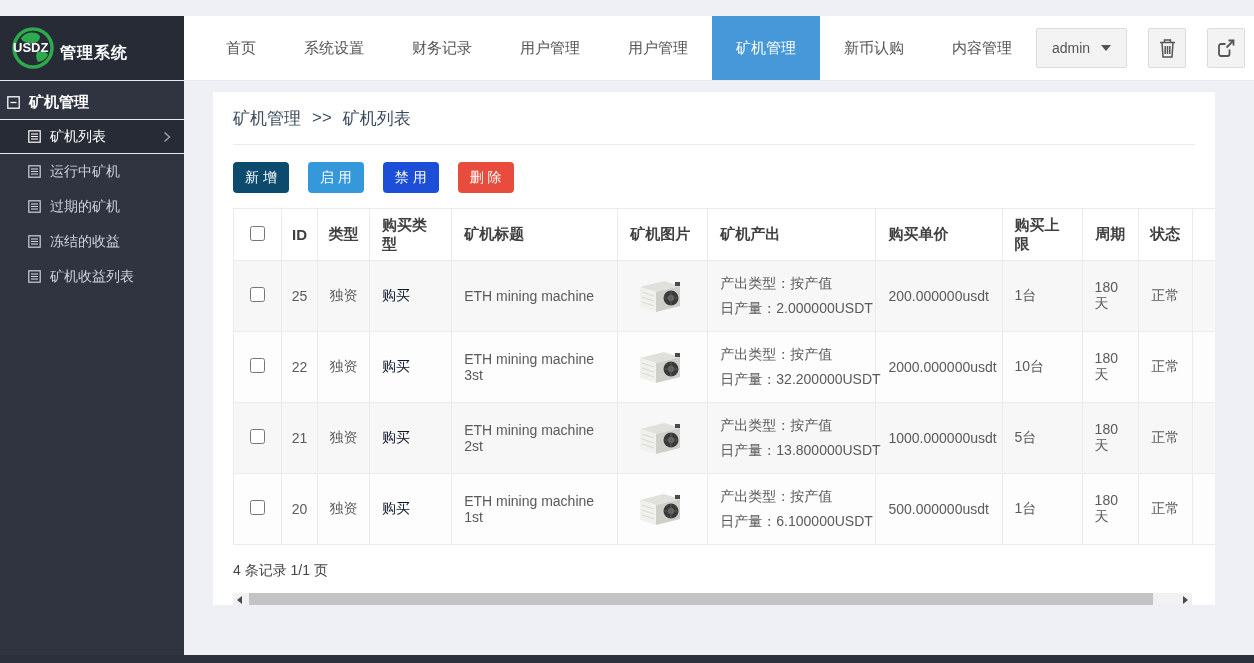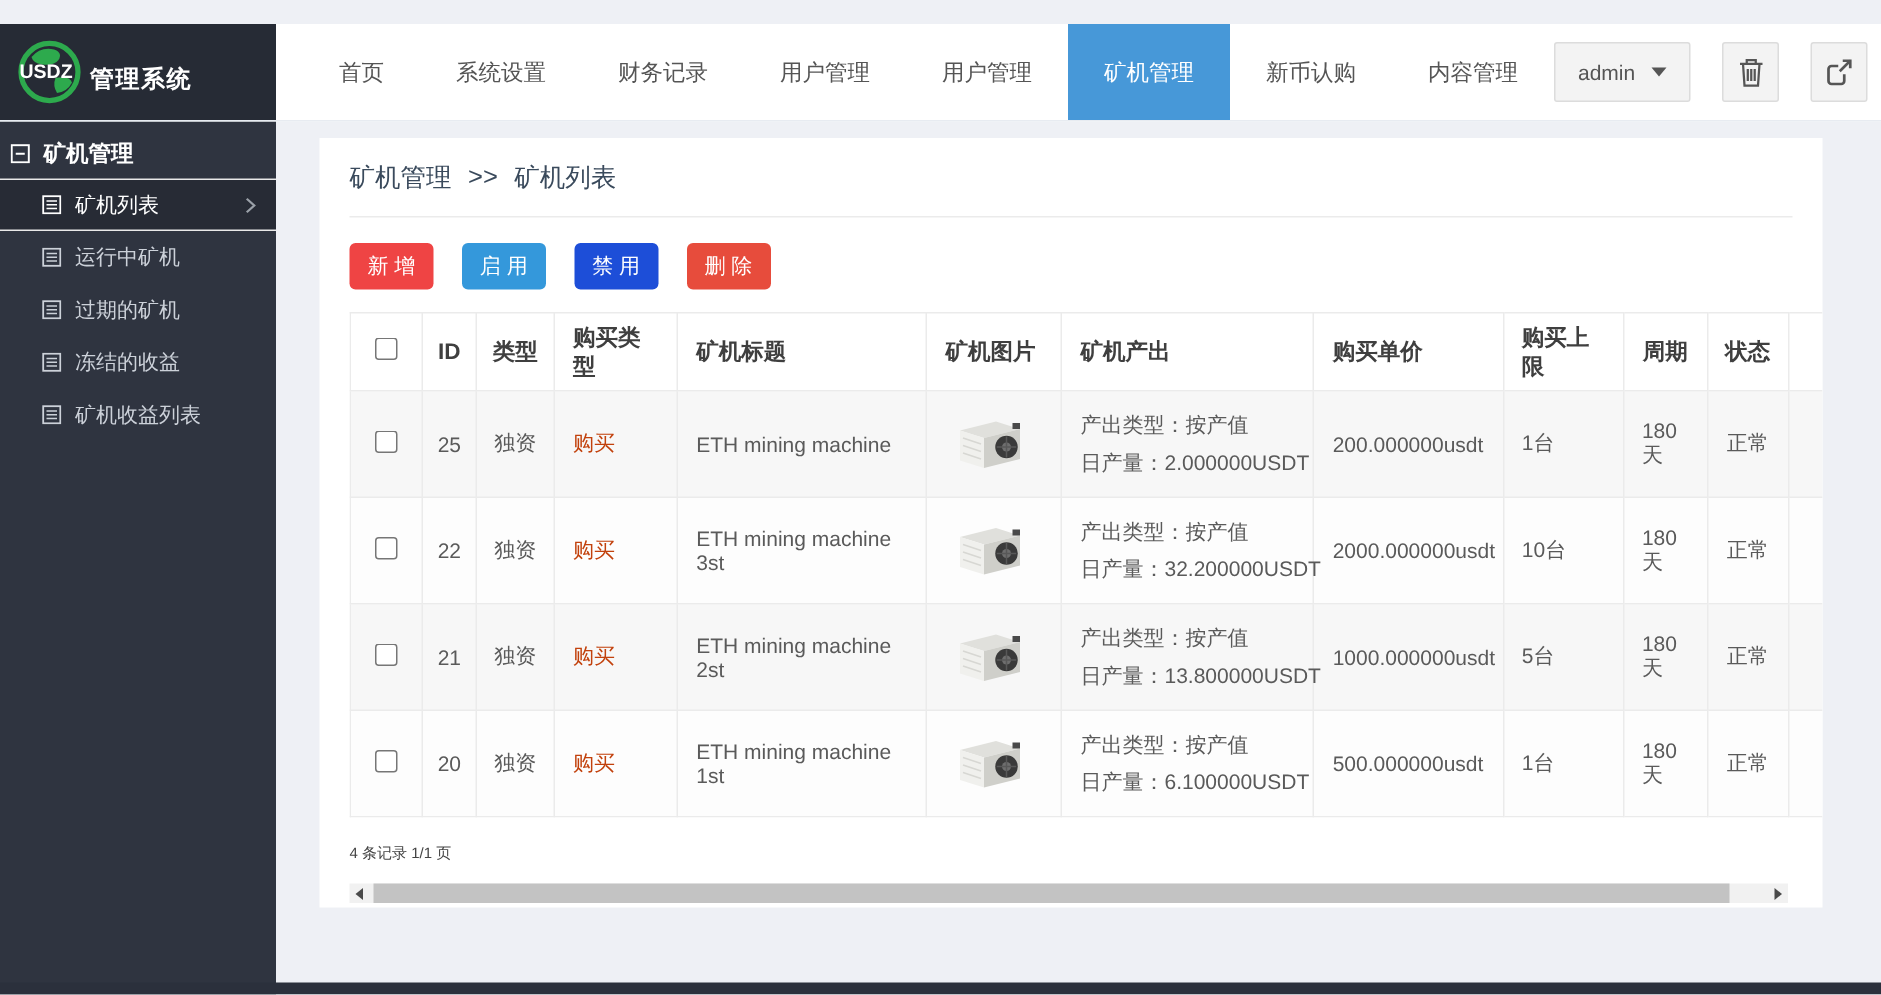--- a/index.html
+++ b/index.html
@@ -44,25 +44,25 @@
 
   
   .table-wrap { margin:15px 0 0 20px; width:982px; overflow:hidden; }
   table { border-collapse:collapse; table-layout:fixed; width:1260px; font-size:14px; color:#5a5a5a; }
   th,td { border:1px solid #ebebeb; padding:0 12px; }
   th { height:52px; font-size:15px; color:#3f3f3f; font-weight:bold; text-align:left; background:#fff; }
   td { height:71px; vertical-align:middle; }
   tbody tr:nth-child(odd) td { background:#f7f7f7; }
   tbody tr:nth-child(even) td { background:#fdfdfd; }
   th.center, td.center { text-align:center; padding:0 4px; }
-  .buy { color:#c2410c; }
+  .buy { color:#0f172a; }
   .out-line { line-height:25px; white-space:nowrap; }
   input[type=checkbox] { width:15px; height:15px; cursor:pointer; }
 
-  .record-summary { margin:17px 20px 0; font-size:10px; color:#444; }
+  .record-summary { margin:17px 20px 0; font-size:14px; color:#444; }
 
   
   .hscroll { margin:13px 0 0 20px; width:959px; height:13px; background:#f1f1f1; position:relative;
              display:flex; align-items:center; justify-content:space-between; }
   .hs-arrow { width:13px; display:flex; align-items:center; justify-content:center; cursor:pointer; }
   .tri-left { width:0; height:0; border-top:4px solid transparent; border-bottom:4px solid transparent; border-right:5px solid #4a4a4a; }
   .tri-right { width:0; height:0; border-top:4px solid transparent; border-bottom:4px solid transparent; border-left:5px solid #4a4a4a; }
   .hs-thumb { position:absolute; left:16px; top:0; width:904px; height:13px; background:#c3c3c3; cursor:pointer; }
 
   .bottom-bar { position:absolute; left:0; right:0; bottom:0; height:8px; background:#2b303c; z-index:6; }
@@ -176,21 +176,21 @@
 <div class="main">
   <div class="card">
 
     <div class="breadcrumb">
       <span>矿机管理</span>
       <span>&gt;&gt;</span>
       <span>矿机列表</span>
     </div>
 
     <div class="toolbar">
-        <button class="btn" style="background: #ef4444;">新 增</button>
+        <button class="btn" style="background: #0c4a6e;">新 增</button>
         <button class="btn" style="background: rgb(52, 152, 219);">启 用</button>
         <button class="btn" style="background: #1d4ed8;">禁 用</button>
         <button class="btn" style="background: rgb(231, 76, 60);">删 除</button>
       </div>
 
     <div class="table-wrap">
       <table>
         <colgroup>
             <col style="width: 48px;">
             <col style="width: 36px;">

